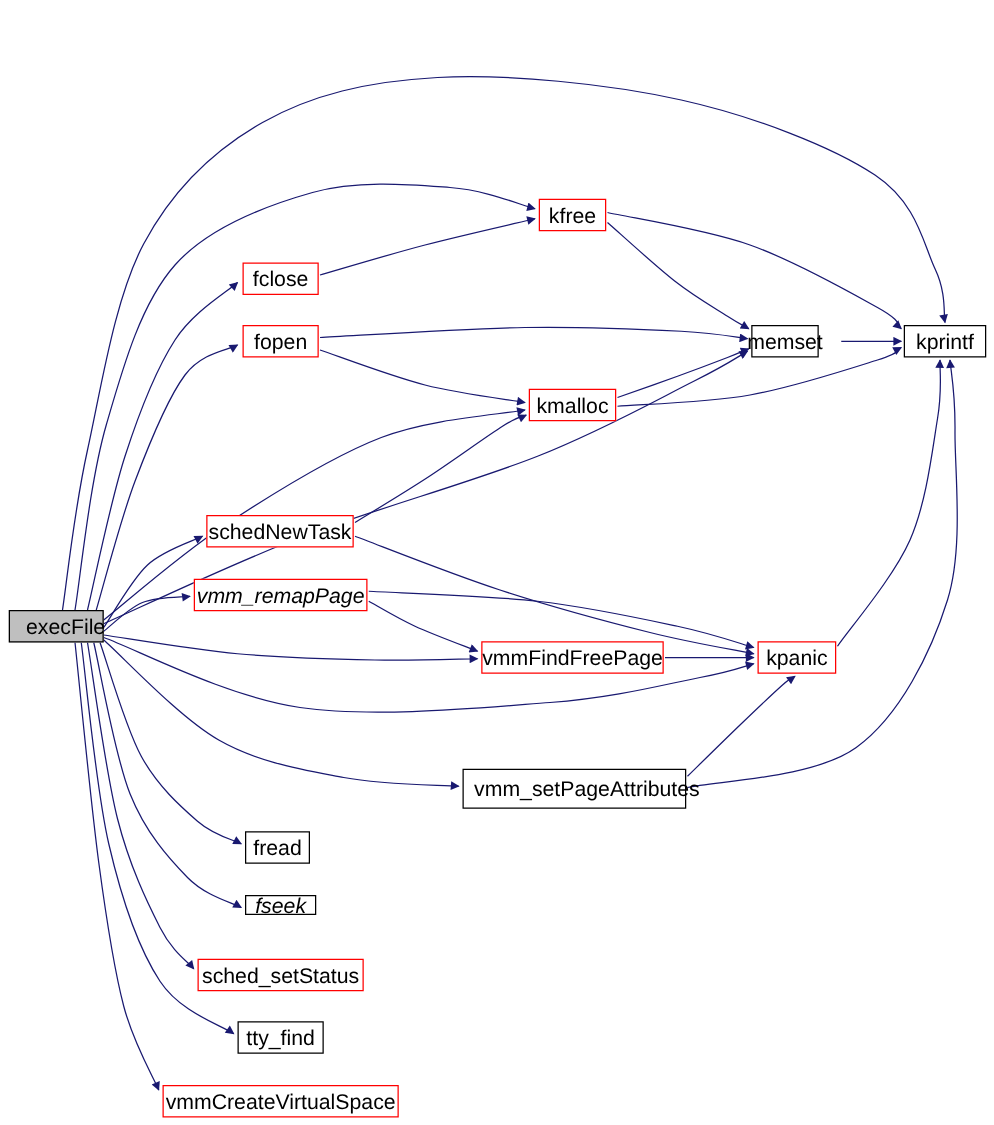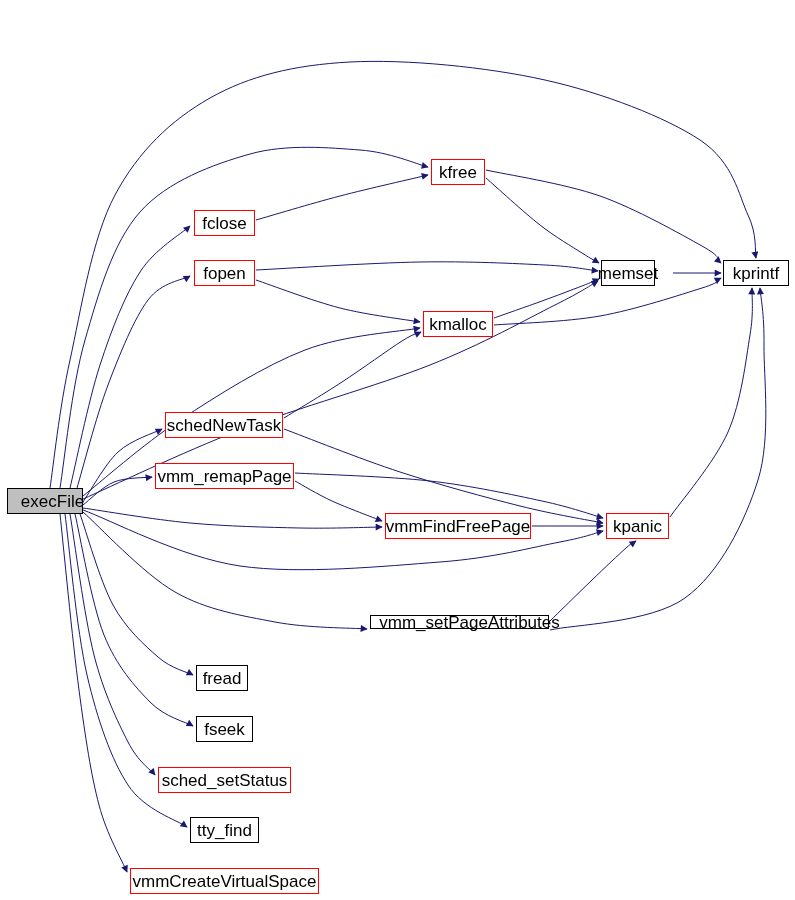--- a/index.html
+++ b/index.html
@@ -63,23 +63,23 @@
   </svg>
   <div id="node-layer">
       <div class="node focus" style="left: 7px; top: 488px; width: 76px; height: 26px;">execFile</div>
       <div class="node red" style="left: 431px; top: 159px; width: 54px; height: 26px;">kfree</div>
       <div class="node red" style="left: 194px; top: 210px; width: 61px; height: 26px;">fclose</div>
       <div class="node red" style="left: 194px; top: 260px; width: 61px; height: 26px;">fopen</div>
       <div class="node" style="left: 601px; top: 260px; width: 54px; height: 26px;">memset</div>
       <div class="node" style="left: 723px; top: 260px; width: 66px; height: 26px;">kprintf</div>
       <div class="node red" style="left: 423px; top: 311px; width: 70px; height: 26px;">kmalloc</div>
       <div class="node red" style="left: 165px; top: 412px; width: 118px; height: 26px;">schedNewTask</div>
-      <div class="node red" style="left: 155px; top: 463px; width: 139px; height: 26px;">vmm_remapPage</div>
+      <div class="node red" style="left: 155px; top: 463px; width: 139px; height: 26px; font-style: italic;">vmm_remapPage</div>
       <div class="node red" style="left: 385px; top: 513px; width: 146px; height: 26px;">vmmFindFreePage</div>
       <div class="node red" style="left: 606px; top: 513px; width: 63px; height: 26px;">kpanic</div>
-      <div class="node" style="left: 370px; top: 615px; width: 179px; height: 14px; padding-left: 20px;">vmm_setPageAttributes</div>
+      <div class="node" style="left: 370px; top: 615px; width: 179px; height: 32px; padding-left: 20px;">vmm_setPageAttributes</div>
       <div class="node" style="left: 196px; top: 665px; width: 52px; height: 26px;">fread</div>
-      <div class="node" style="left: 196px; top: 716px; width: 57px; height: 26px;">fseek</div>
+      <div class="node" style="left: 196px; top: 716px; width: 57px; height: 16px; font-style: italic;">fseek</div>
       <div class="node red" style="left: 158px; top: 767px; width: 133px; height: 26px;">sched_setStatus</div>
       <div class="node" style="left: 190px; top: 817px; width: 69px; height: 26px;">tty_find</div>
       <div class="node red" style="left: 130px; top: 868px; width: 189px; height: 26px;">vmmCreateVirtualSpace</div>
     </div>
 </div>
 
 </body></html>

